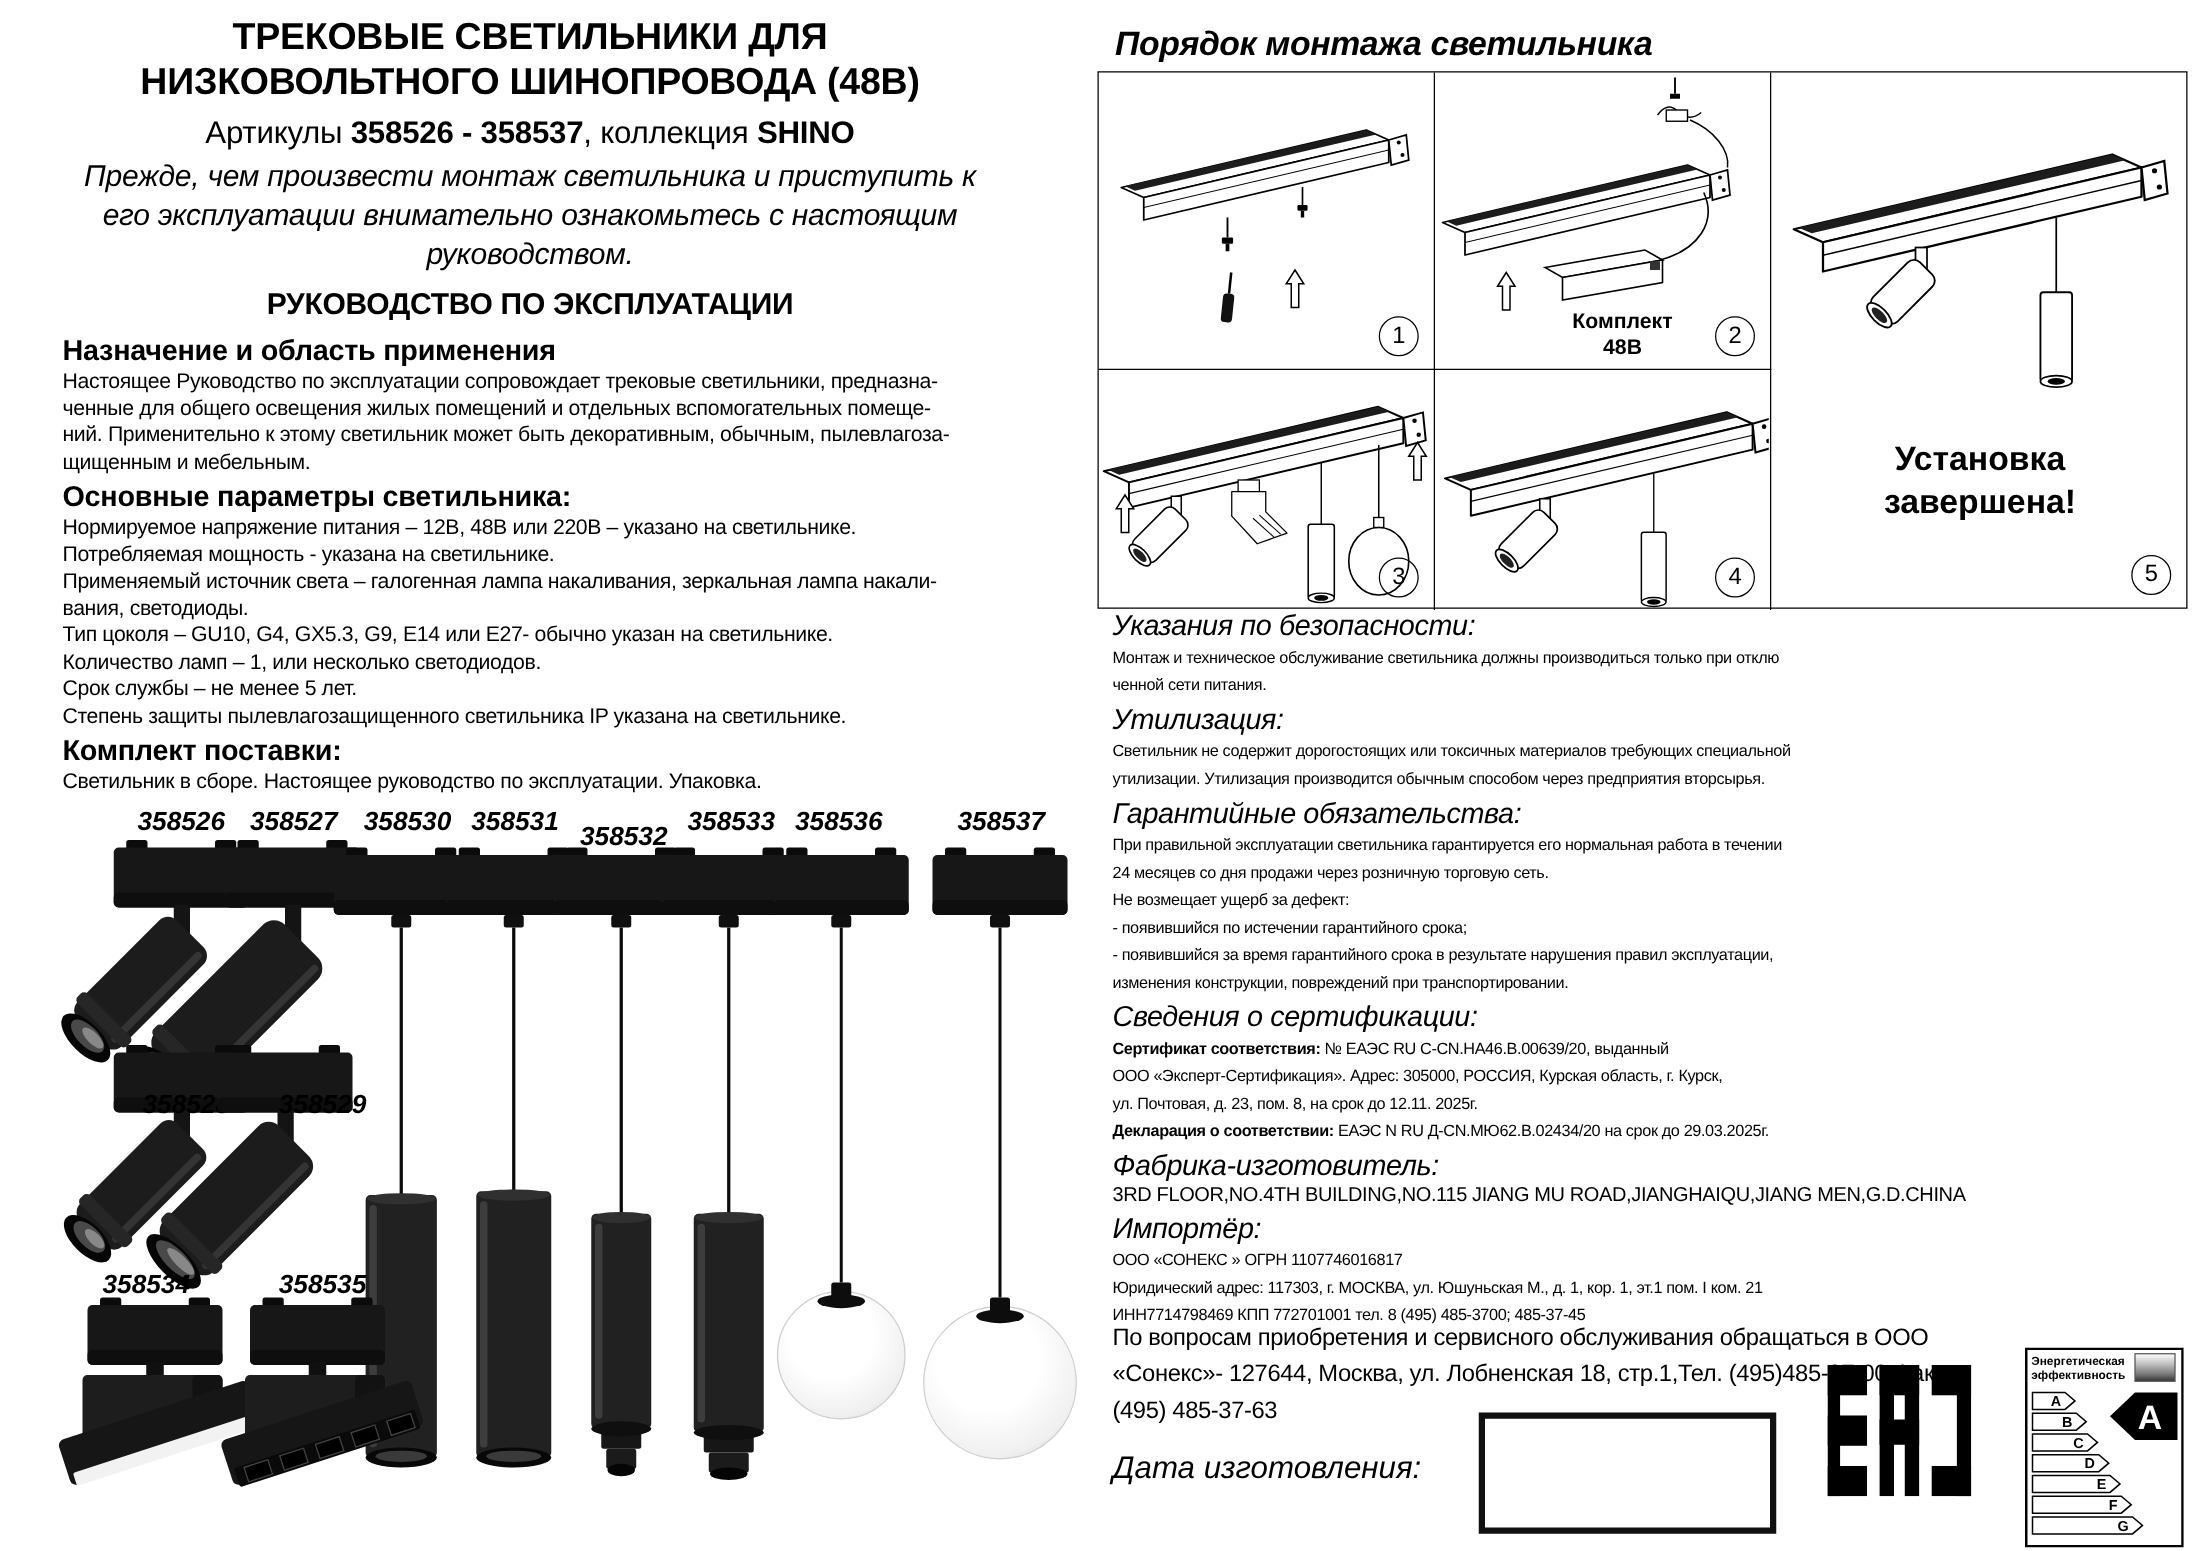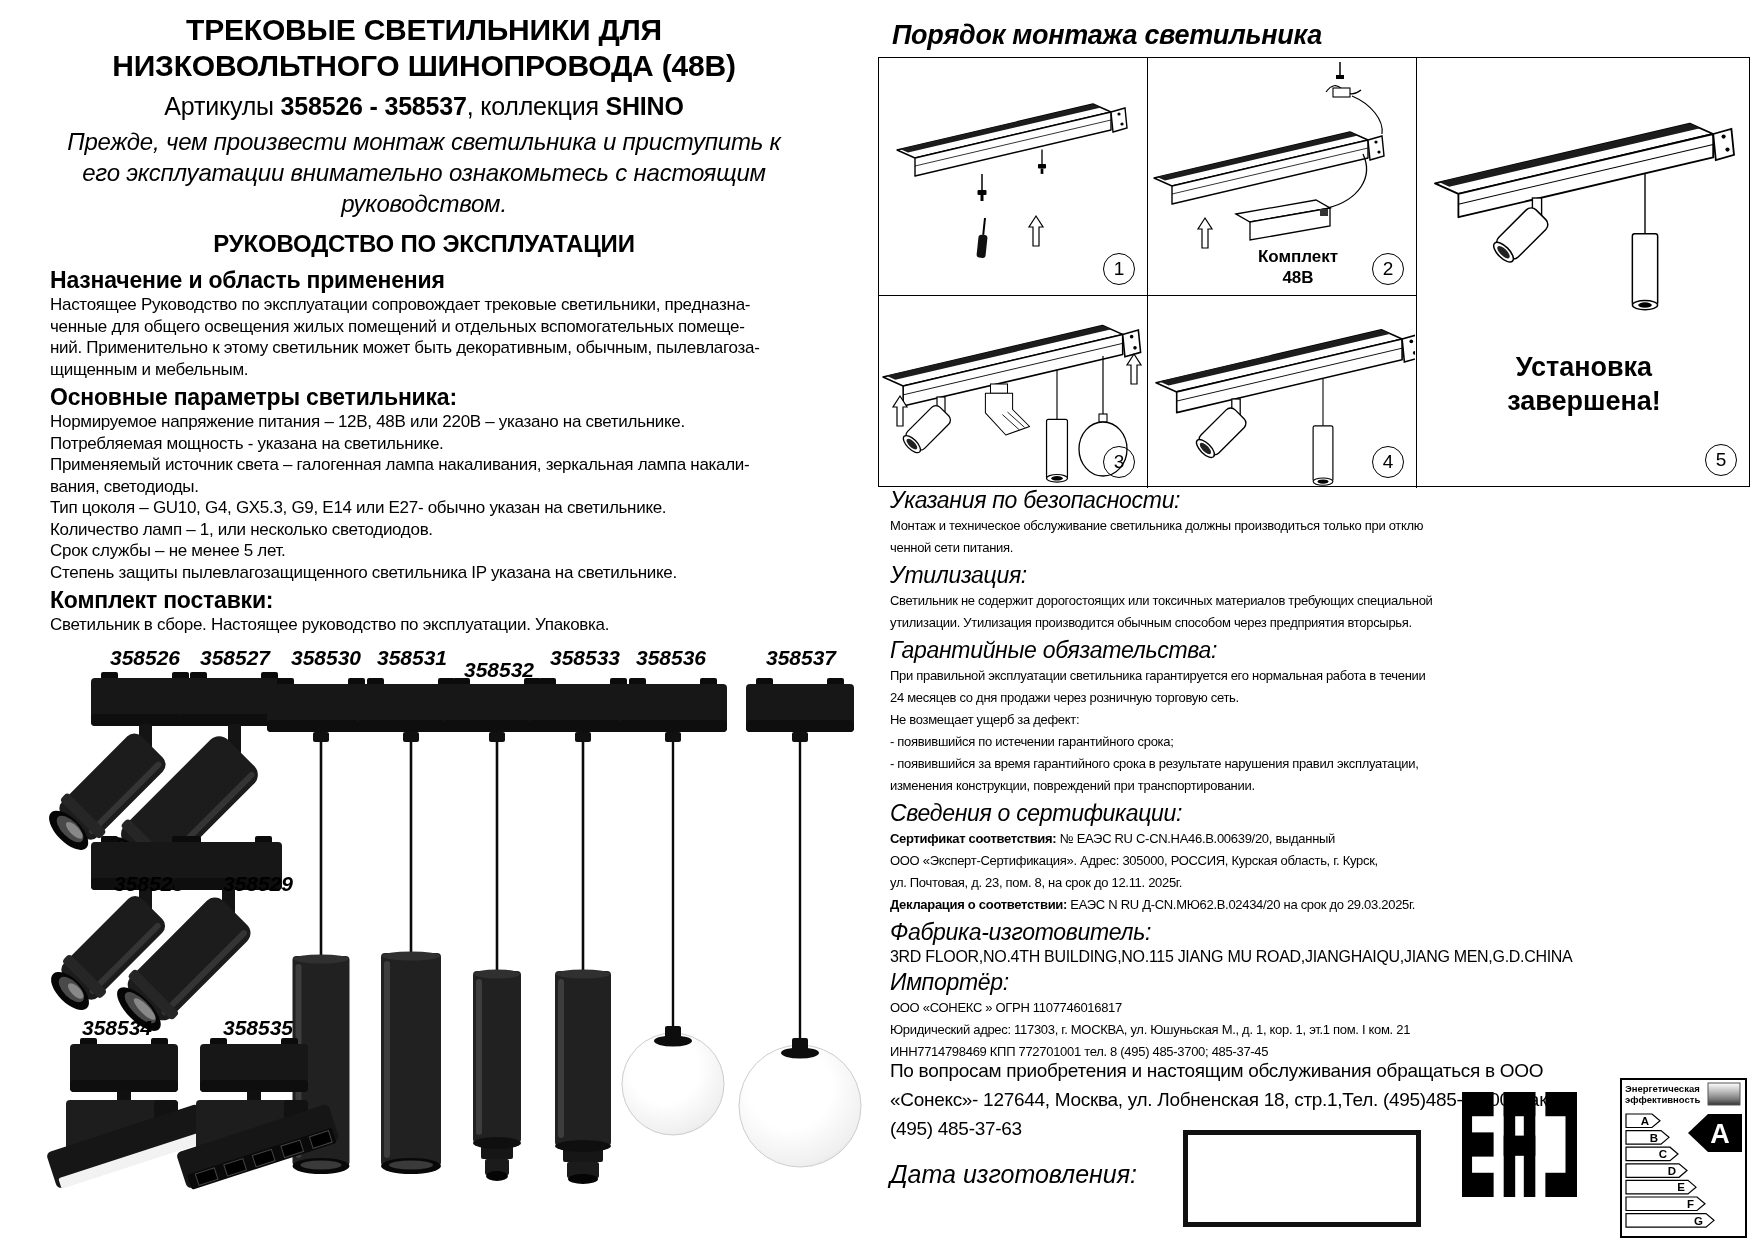--- a/index.html
+++ b/index.html
@@ -449,21 +449,21 @@
   <div class="rh">Фабрика-изготовитель:</div>
   <div class="rline small">3RD FLOOR,NO.4TH BUILDING,NO.115 JIANG MU ROAD,JIANGHAIQU,JIANG MEN,G.D.CHINA</div>
 
   <div class="rh">Импортёр:</div>
   <div class="rline">ООО «СОНЕКС » ОГРН 1107746016817</div>
   <div class="rline">Юридический адрес:  117303, г. МОСКВА, ул. Юшуньская М., д. 1, кор. 1, эт.1 пом. I ком. 21</div>
   <div class="rline">ИНН7714798469 КПП 772701001   тел. 8 (495) 485-3700; 485-37-45</div>
 </div>
 
 <div id="service-block">
-  <div class="sline">По вопросам приобретения и настоящим обслуживания обращаться в ООО</div>
+  <div class="sline">По вопросам приобретения и сервисного обслуживания обращаться в ООО</div>
   <div class="sline">«Сонекс»- 127644, Москва, ул. Лобненская 18, стр.1,Тел. (495)485-37-00 Факс:</div>
   <div class="sline">(495) 485-37-63</div>
 </div>
 
 <div id="date-label">Дата изготовления:</div>
 <div id="date-box"></div>
 
 <div id="eac-mark">
   <svg width="115" height="105" viewBox="0 0 160 130" preserveAspectRatio="none">
     <g fill="#000">

